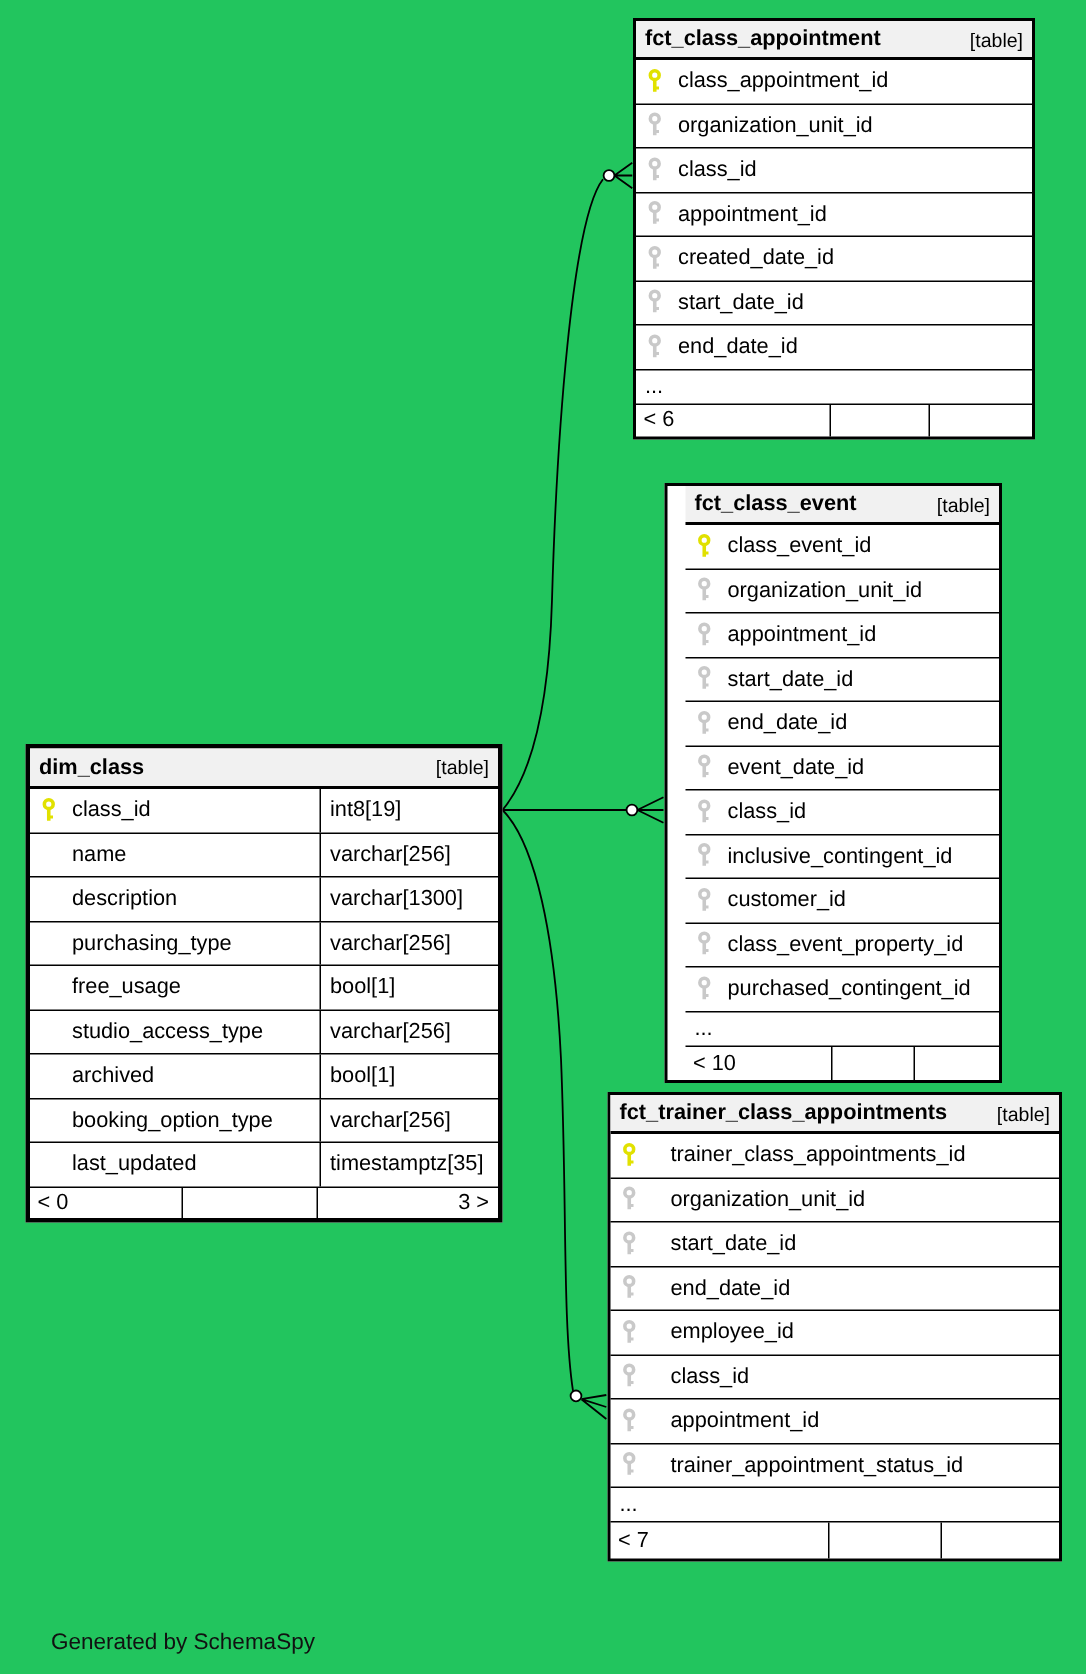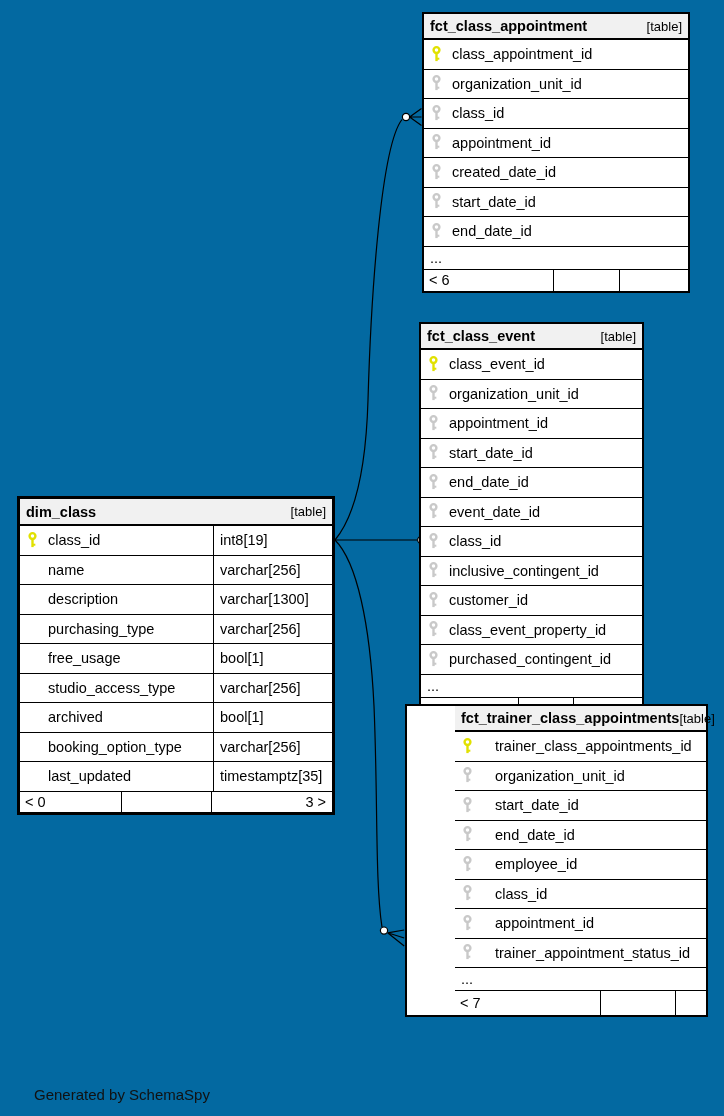--- a/index.html
+++ b/index.html
@@ -1,17 +1,17 @@
 <!DOCTYPE html>
 <html><head>
 <meta charset="utf-8">
 <style>
   html,body{margin:0;padding:0;background:#ffffff;}
   body{font-family:"Liberation Sans",sans-serif;color:#000;}
-  #canvas{position:relative;width:724px;height:1116px;background:#0369a1;overflow:hidden;}
+  #canvas{position:relative;width:724px;height:1116px;background:#22c55e;overflow:hidden;}
   #edges{position:absolute;left:0;top:0;z-index:1;}
 
   .tbl{position:absolute;z-index:2;background:#fff;border:2px solid #000;box-sizing:border-box;
        display:flex;flex-direction:column;font-size:14.5px;}
   .hdr{display:flex;justify-content:space-between;align-items:center;background:#f1f1f1;
        border-bottom:2px solid #000;padding:0 6px;height:24px;flex:0 0 auto;}
   .tname{font-weight:bold;font-size:14.5px;}
   .ttag{font-size:13px;}
   .rows{flex:0 0 auto;}
   .row{height:29.5px;box-sizing:border-box;border-bottom:1px solid #000;display:flex;
@@ -22,23 +22,23 @@
   .ctype{border-left:1px solid #000;flex:1;display:flex;align-items:center;
          padding-left:6px;white-space:nowrap;}
   .ell{height:23px;align-items:center;padding-left:6px;font-size:14.5px;}
   .ftr{flex:1;display:flex;align-items:stretch;font-size:14.5px;}
   .fc{box-sizing:border-box;display:flex;align-items:center;padding:0 5px;}
   .fc1,.fc2{border-right:1px solid #000;}
   .fc3{flex:1;justify-content:flex-end;padding-right:6px;}
 
   
   #t0{left:422px;top:12px;width:268px;height:281px;}
-  #t1{left:419px;top:322px;width:225px;height:400px;}
+  #t1{left:443px;top:322px;width:225px;height:400px;padding-left:12px;}
   #t2{left:17px;top:496px;width:318px;height:319px;border-width:3px;}
-  #t3{left:405px;top:704px;width:303px;height:313px;padding-left:48px;}
+  #t3{left:405px;top:728px;width:303px;height:313px;}
 
   #t0 .fc1{width:130px;} #t0 .fc2{width:66px;}
   #t1 .fc1{width:98px;} #t1 .fc2{width:55px;}
   #t2 .fc1{width:102px;} #t2 .fc2{width:90px;}
   #t3 .fc1{width:146px;} #t3 .fc2{width:75px;}
   #t2 .hdr{height:25px;}
   #t2 .ncell{width:186px;}
   #t3 .cname{margin-left:21px;}
 
   .caption{position:absolute;left:14px;top:1086px;font-size:15px;color:#111;z-index:2;margin-left:20px;}

